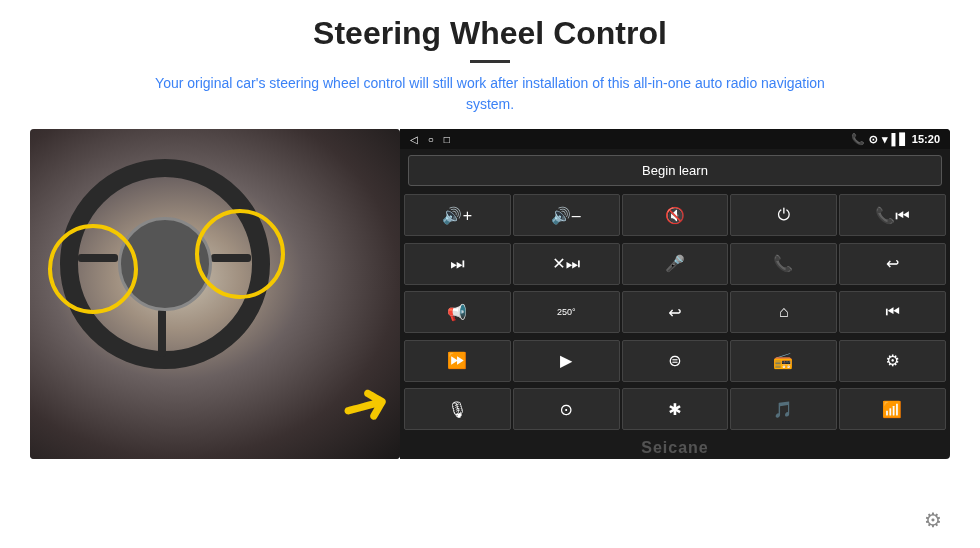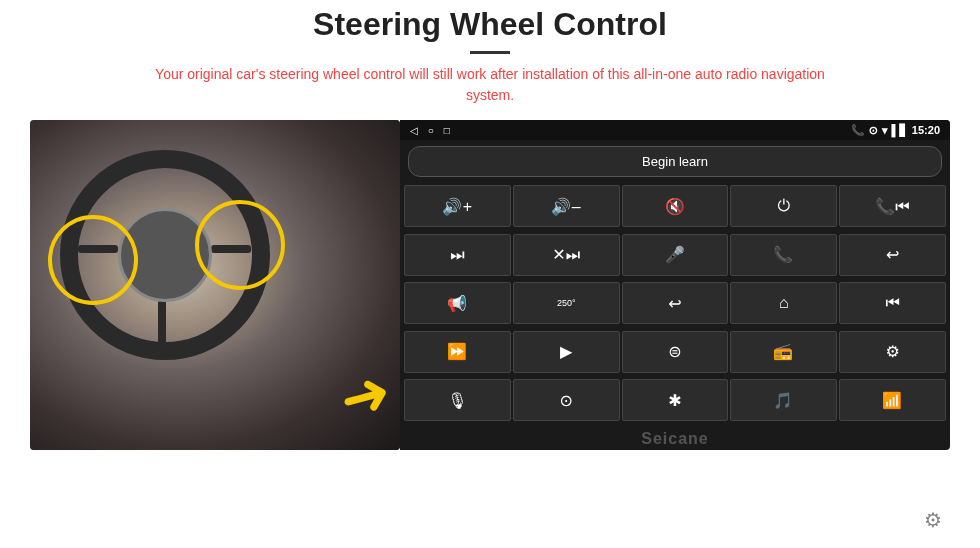--- a/index.html
+++ b/index.html
@@ -10,21 +10,21 @@
       font-family: Arial, sans-serif;
       overflow: hidden;
     }
 
     .page-container {
       width: 980px;
       height: 548px;
       display: flex;
       flex-direction: column;
       align-items: center;
-      padding: 6px 30px 10px;
+      padding: 15px 30px 10px;
     }
 
     .title-section {
       text-align: center;
       width: 100%;
     }
 
     .main-title {
       font-size: 32px;
       font-weight: 900;
@@ -34,21 +34,21 @@
 
     .title-divider {
       width: 40px;
       height: 3px;
       background: #333;
       margin: 0 auto 10px;
     }
 
     .subtitle {
       font-size: 14px;
-      color: #ef4444;
+      color: #3b82f6;
       text-align: center;
       line-height: 1.5;
       max-width: 700px;
       margin: 0 auto 14px;
     }
 
     .content-row {
       display: flex;
       flex-direction: row;
       width: 100%;
@@ -187,21 +187,21 @@
     }
 
     .begin-learn-btn {
       width: 100%;
       padding: 7px;
       background: #2a2a2a;
       border: 1px solid #555;
       color: #fff;
       font-size: 13px;
       text-align: center;
-      border-radius: 12px;
+      border-radius: 3px;
       cursor: pointer;
     }
 
     
     .controls-grid {
       display: grid;
       grid-template-columns: repeat(5, 1fr);
       gap: 2px;
       padding: 2px 4px;
       flex: 1;

